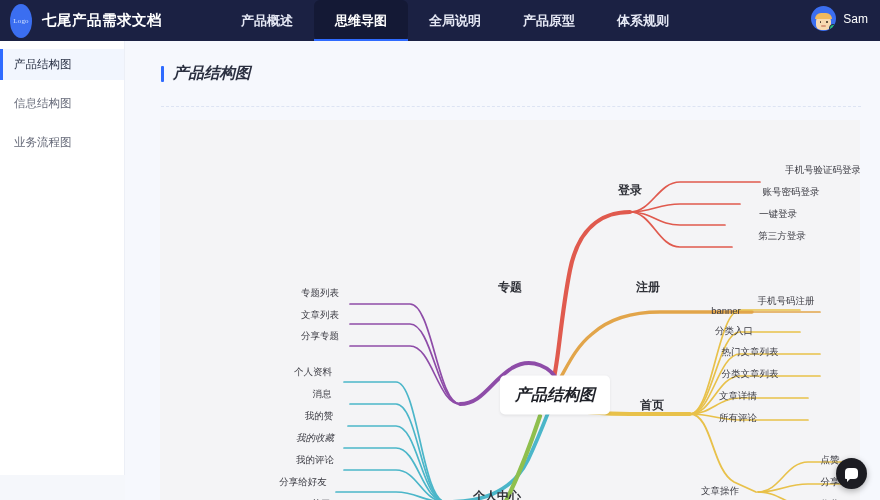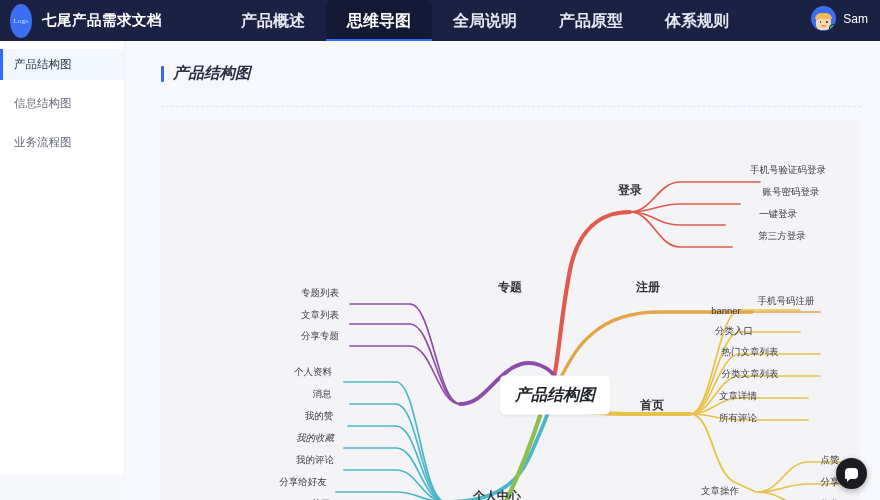--- a/index.html
+++ b/index.html
@@ -29,21 +29,21 @@
   }
   .brand-title {
     margin-left: 10px; color: #ffffff;
     font-size: 14.5px; font-weight: 700; letter-spacing: .5px;
     white-space: nowrap;
   }
   .nav { display: flex; align-items: stretch; height: 41px; margin-left: 58px; }
   .nav-item {
     height: 41px; line-height: 41px;
     padding: 0 21px;
-    color: #e6e9f5; font-size: 16px; font-weight: 700;
+    color: #e6e9f5; font-size: 13px; font-weight: 700;
     white-space: nowrap; cursor: pointer; position: relative;
   }
   .nav-item.active {
     background: #141935;
     color: #ffffff;
     border-radius: 6px;
   }
   .nav-item.active::after {
     content: ""; position: absolute; left: 0; right: 0; bottom: 0;
     height: 2.5px; background: #2f6bff;
@@ -263,21 +263,21 @@
         <path d="M286,384 C262,386 252,404 238,420" stroke="#4bb6c9" stroke-width="1.7"></path>
         <path d="M288,386 C264,392 256,410 244,428" stroke="#4bb6c9" stroke-width="1.7"></path>
 
         <path d="M380,296 C372,320 358,360 340,392" stroke="#8fbf4e" stroke-width="4.2"></path>
       </g>
     </svg>
 
     <div class="node root" style="left:395px; top:275px;">产品结构图</div>
 
     <div class="node branch" style="left:470px; top:70px; color:#2f3138;">登录</div>
-    <div class="node leaf" style="left:628px; top:50px;">手机号验证码登录</div>
+    <div class="node leaf" style="left:663px; top:50px;">手机号验证码登录</div>
     <div class="node leaf" style="left:631px; top:72px;">账号密码登录</div>
     <div class="node leaf" style="left:618px; top:94px;">一键登录</div>
     <div class="node leaf" style="left:622px; top:116px;">第三方登录</div>
 
     <div class="node branch" style="left:488px; top:167px;">注册</div>
     <div class="node leaf" style="left:626px; top:181px;">手机号码注册</div>
 
     <div class="node branch" style="left:492px; top:285px;">首页</div>
     <div class="node leaf" style="left:566px; top:190px;">banner</div>
     <div class="node leaf" style="left:574px; top:211px;">分类入口</div>

